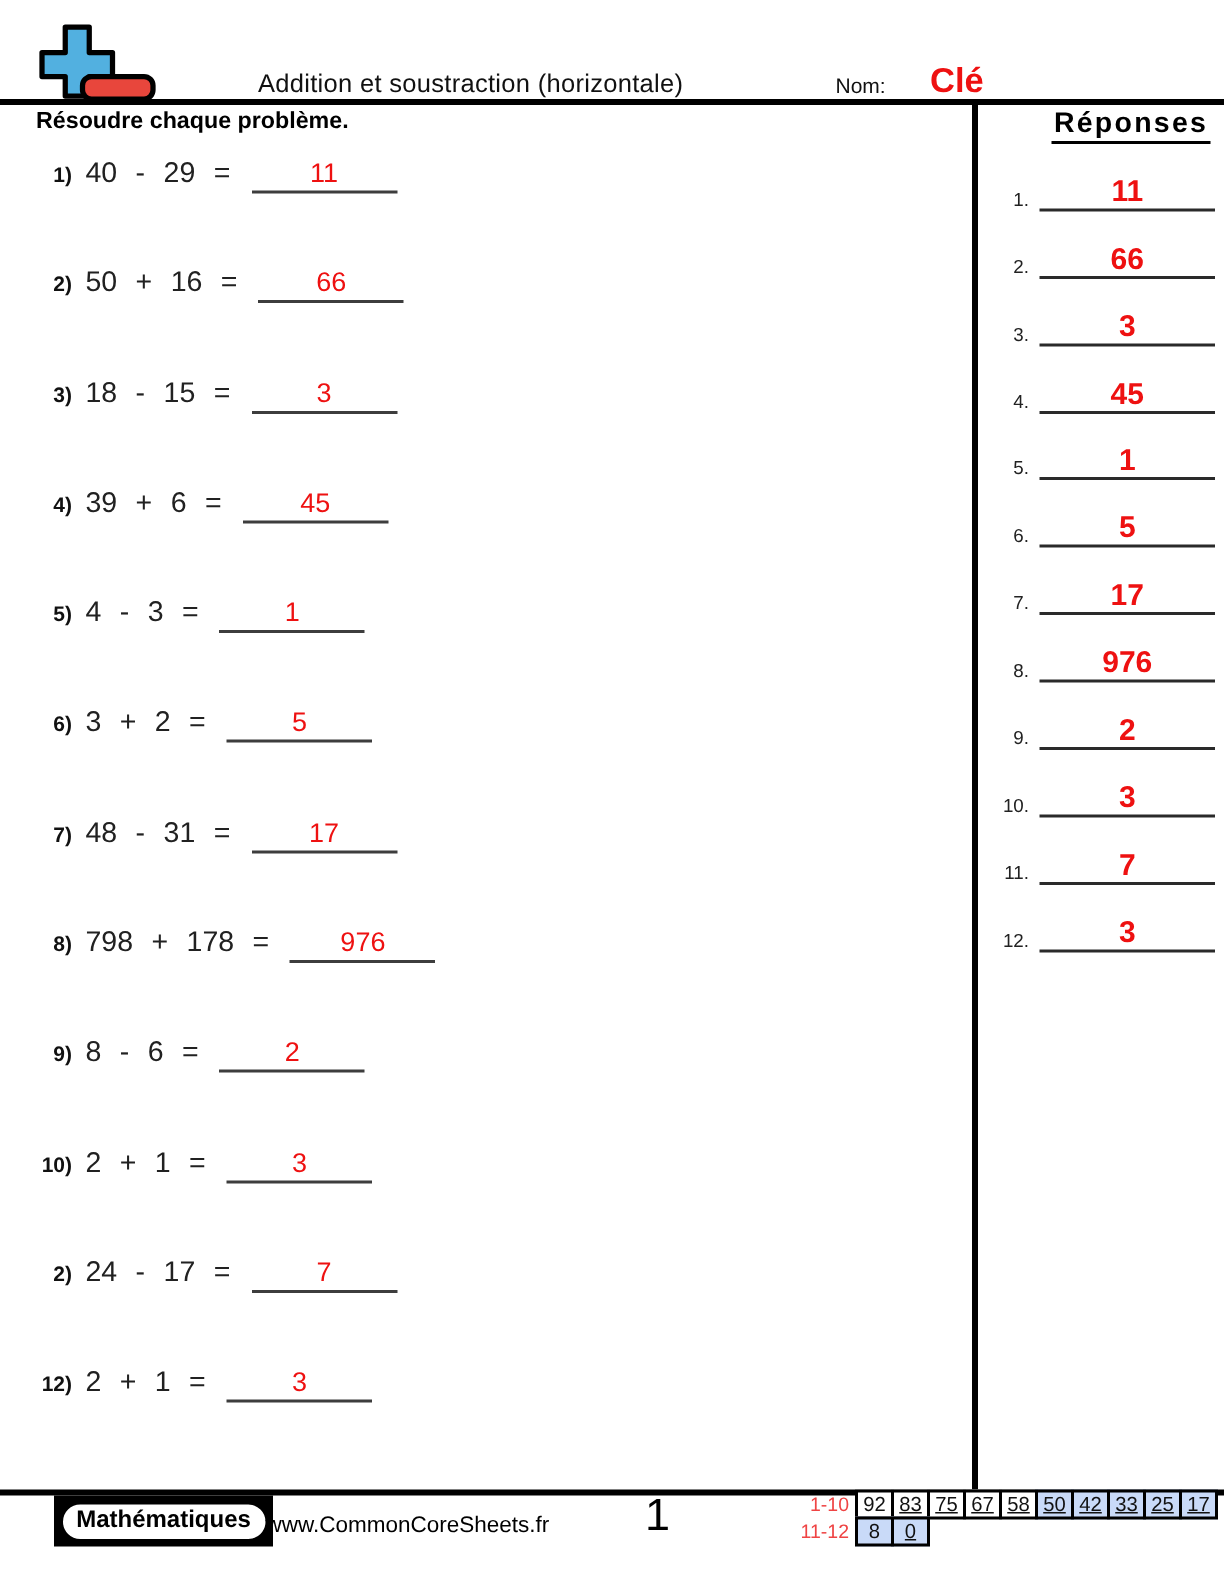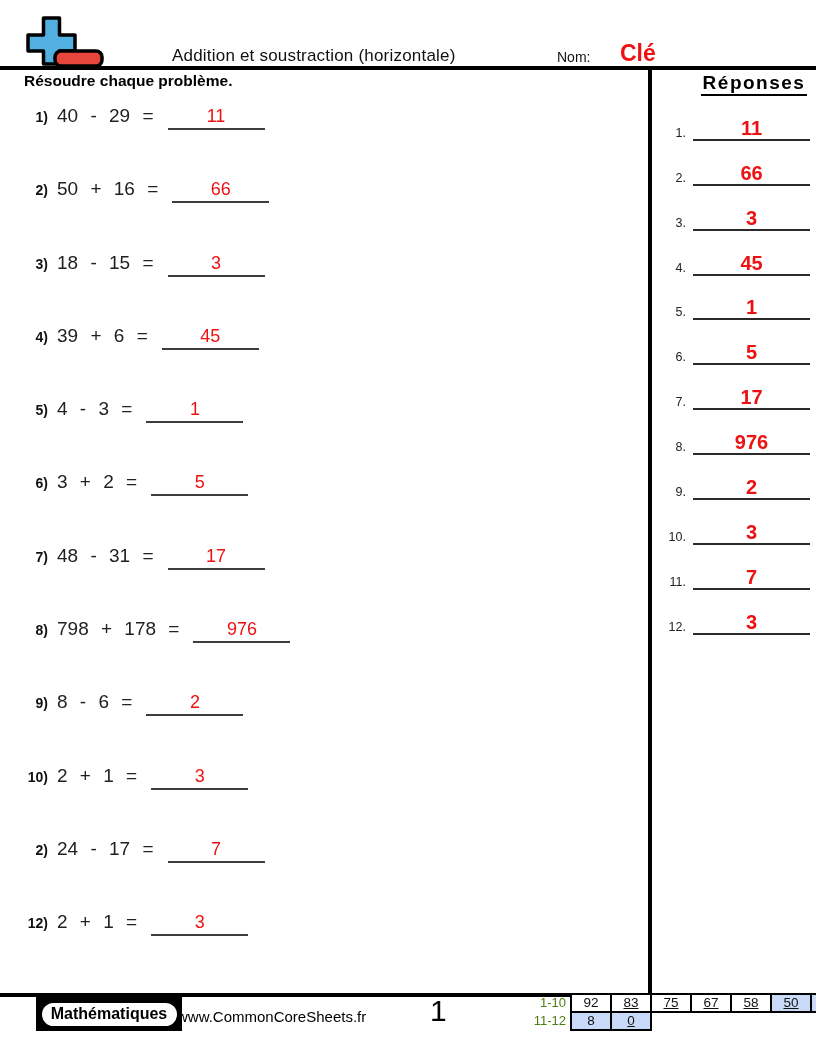--- a/index.html
+++ b/index.html
@@ -84,24 +84,24 @@
   }
   .badge-pill span { font-size: 16px; font-weight: bold; color: #000; }
   .website { position: absolute; left: 177px; top: 1008px; font-size: 15px; color: #000; }
   .page-number { position: absolute; left: 430px; top: 994px; font-size: 30px; color: #000; }
 
   .score-table { position: absolute; left: 532px; top: 993px; }
   .score-row { display: flex; height: 20px; }
   .score-row + .score-row { margin-top: -2px; }
   .score-label {
     width: 38px; text-align: right; padding-right: 4px;
-    font-size: 13px; line-height: 20px; color: #4d7c0f; flex: none;
+    font-size: 13px; line-height: 20px; color: #ef4444; flex: none;
   }
   .score-cell {
-    width: 42px; height: 20px; border: 2px solid #000; text-align: center;
+    width: 26px; height: 20px; border: 2px solid #000; text-align: center;
     font-size: 13.5px; line-height: 16px; color: #111; background: #fff; flex: none;
   }
   .score-cell + .score-cell { margin-left: -2px; text-decoration: underline; }
   .score-cell.hl { background: var(--score_highlight); }
 </style>
 </head>
 <body>
 
 <div class="page">
 

